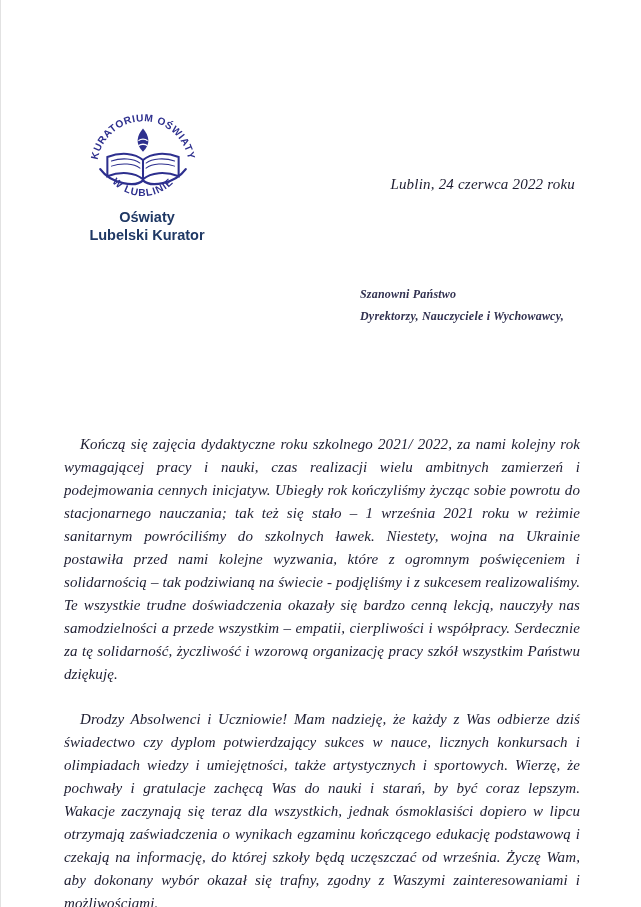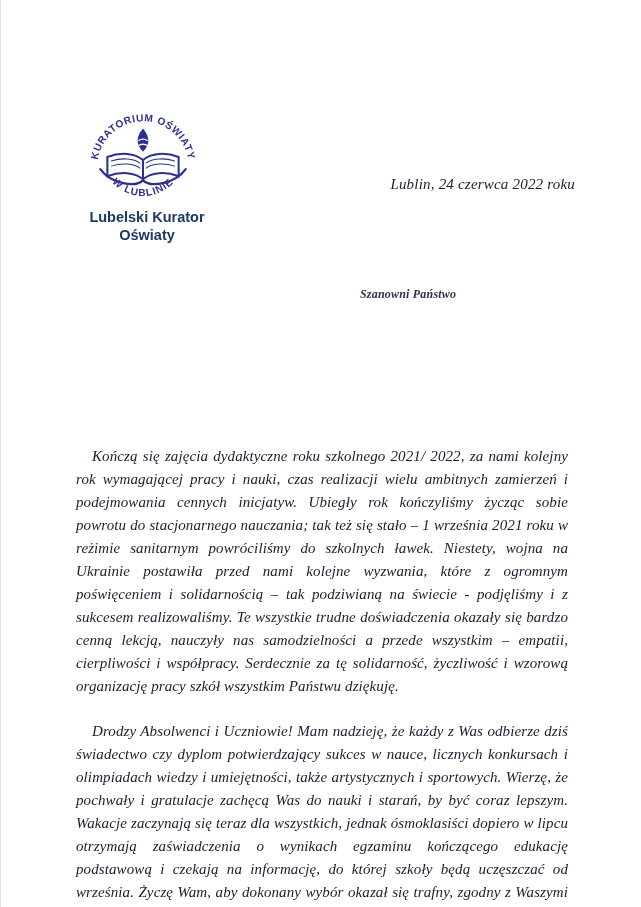--- a/index.html
+++ b/index.html
@@ -35,21 +35,21 @@
     position:absolute;left:359px;top:283px;
     font-style:italic;font-weight:600;font-size:12px;line-height:22.4px;
     color:#30304f;letter-spacing:.2px;
   }
   
   .letter-body{
     position:absolute;left:63px;top:433px;width:516px;
     font-style:italic;font-size:15px;line-height:23px;
     color:#1c1c30;text-align:justify;letter-spacing:.1px;
   }
-  .letter-body p{margin:12px;text-indent:16px;}
+  .letter-body p{margin:0;text-indent:16px;}
   .letter-body p + p{margin-top:22px;}
 </style>
 </head>
 <body>
 
 <div class="page">
 
   <div class="logo-wrap">
     <svg viewBox="0 0 110 106" width="112" height="108" aria-hidden="true">
       <defs>
@@ -78,28 +78,29 @@
         <path d="M24 59 C34 55.5 46 56.5 52 61" stroke-width="1"></path>
         <path d="M86 54 C76 50.5 64 51.5 58 56" stroke-width="1"></path>
         <path d="M86 59 C76 55.5 64 56.5 58 61" stroke-width="1"></path>
         <path d="M13 62 C24 77 48 80 55 73 C62 80 86 77 97 62" stroke-width="2.2"></path>
         <path d="M55 53 L55 73" stroke-width="1.6"></path>
       </g>
     </svg>
   </div>
 
   <div class="org-name">
+    <div>Oświaty</div>
     <div>Lubelski Kurator</div>
-    <div>Oświaty</div>
   </div>
 
   <div class="place-date">Lublin, 24 czerwca 2022 roku</div>
 
   <div class="salutation">
     <div>Szanowni Państwo</div>
+    <div>Dyrektorzy, Nauczyciele i Wychowawcy,</div>
   </div>
 
   <div class="letter-body">
     <p>Kończą się zajęcia dydaktyczne roku szkolnego 2021/ 2022, za nami kolejny rok wymagającej pracy i nauki, czas realizacji wielu ambitnych zamierzeń i podejmowania cennych inicjatyw. Ubiegły rok kończyliśmy życząc sobie powrotu do stacjonarnego nauczania; tak też się stało – 1 września 2021 roku w reżimie sanitarnym powróciliśmy do szkolnych ławek. Niestety, wojna na Ukrainie postawiła przed nami kolejne wyzwania, które z ogromnym poświęceniem i solidarnością – tak podziwianą na świecie - podjęliśmy i z sukcesem realizowaliśmy. Te wszystkie trudne doświadczenia okazały się bardzo cenną lekcją, nauczyły nas samodzielności a przede wszystkim – empatii, cierpliwości i współpracy. Serdecznie za tę solidarność, życzliwość i wzorową organizację pracy szkół wszystkim Państwu dziękuję.</p>
     <p>Drodzy Absolwenci i Uczniowie! Mam nadzieję, że każdy z Was odbierze dziś świadectwo czy dyplom potwierdzający sukces w nauce, licznych konkursach i olimpiadach wiedzy i umiejętności, także artystycznych i sportowych. Wierzę, że pochwały i gratulacje zachęcą Was do nauki i starań, by być coraz lepszym. Wakacje zaczynają się teraz dla wszystkich, jednak ósmoklasiści dopiero w lipcu otrzymają zaświadczenia o wynikach egzaminu kończącego edukację podstawową i czekają na informację, do której szkoły będą uczęszczać od września. Życzę Wam, aby dokonany wybór okazał się trafny, zgodny z Waszymi zainteresowaniami i możliwościami.</p>
   </div>
 
 </div>
 
 </body></html>

